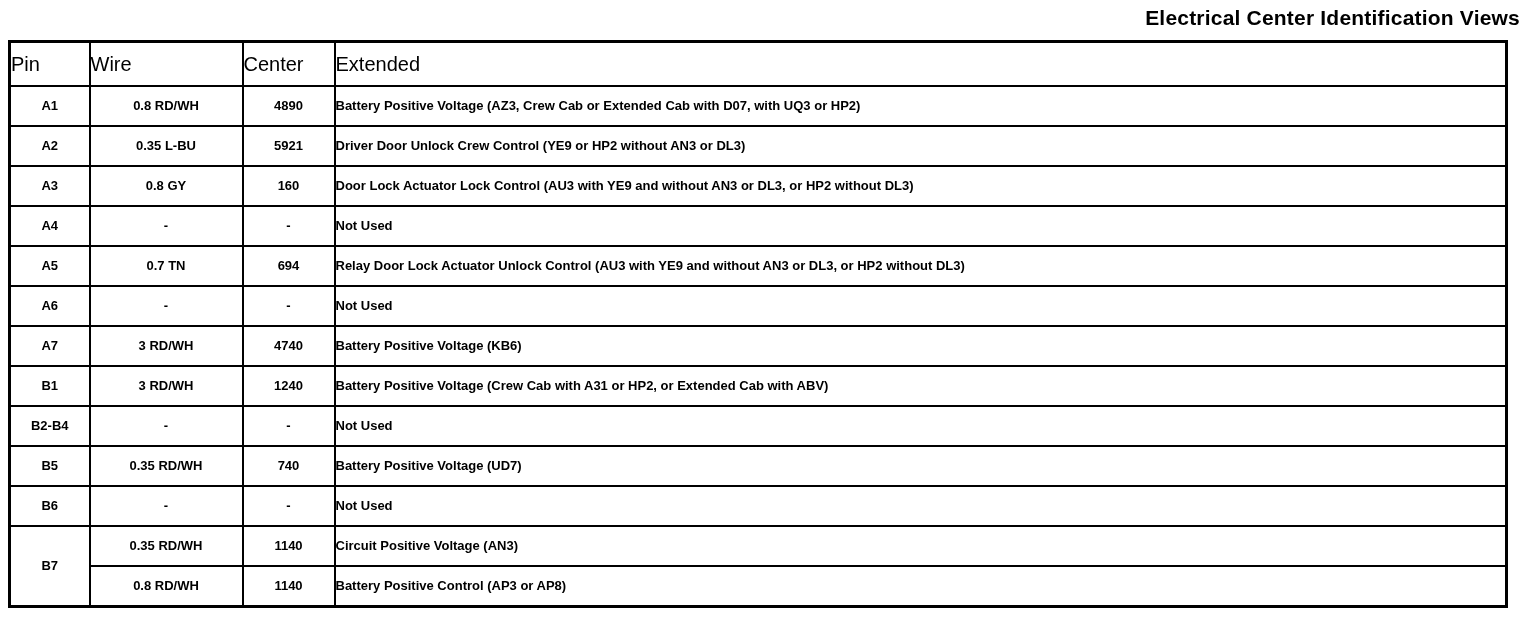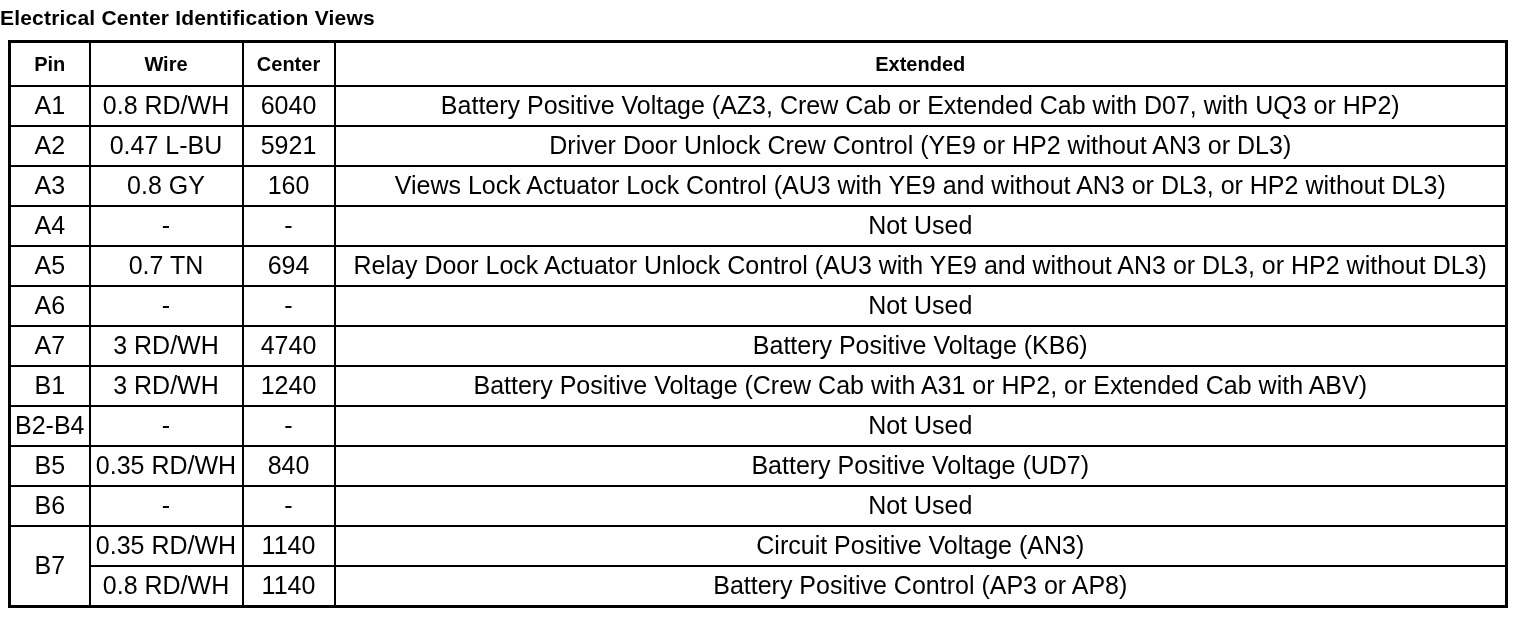--- a/index.html
+++ b/index.html
@@ -6,58 +6,60 @@
     margin: 0;
     padding: 0;
     background: #ffffff;
     width: 1520px;
     height: 644px;
     overflow: hidden;
     font-family: "Liberation Sans", "DejaVu Sans", sans-serif;
     color: #000000;
   }
   .page-title {
-    text-align: left;
+    text-align: right;
     font-weight: bold;
     font-size: 21px;
     margin: 6px 0 10px 0;
     letter-spacing: 0.2px;
+    padding-left: 36px;
   }
   table.id-table {
     border-collapse: collapse;
     table-layout: fixed;
     margin-left: 8px;
     width: 1500px;
     border: 3px solid #000000;
   }
   table.id-table th,
   table.id-table td {
     border: 2px solid #000000;
-    font-size: 25px;
+    font-size: 13px;
     line-height: 1.1;
     overflow: hidden;
     white-space: nowrap;
     padding: 0;
+    font-weight: bold;
   }
   table.id-table th {
     height: 42px;
-    font-weight: bold;
+    font-weight: normal;
     font-size: 20px;
-    text-align: center;
+    text-align: left;
     vertical-align: middle;
   }
   table.id-table td {
     height: 38px;
     vertical-align: middle;
   }
   .cell-pin, .cell-wire, .cell-circuit {
     text-align: center;
   }
   .cell-function {
-    text-align: center;
+    text-align: left;
     padding-left: 7px;
   }
 </style>
 </head>
 <body>
 
 <div class="page-title">Electrical Center Identification Views</div>
 
 <table class="id-table">
   <colgroup>
@@ -71,34 +73,34 @@
         <th>Pin</th>
         <th>Wire</th>
         <th>Center</th>
         <th>Extended</th>
       </tr>
   </thead>
   <tbody>
       <tr>
         <td class="cell-pin">A1</td>
         <td class="cell-wire">0.8 RD/WH</td>
-        <td class="cell-circuit">6040</td>
+        <td class="cell-circuit">4890</td>
         <td class="cell-function">Battery Positive Voltage (AZ3, Crew Cab or Extended Cab with D07, with UQ3 or HP2)</td>
       </tr>
       <tr>
         <td class="cell-pin">A2</td>
-        <td class="cell-wire">0.47 L-BU</td>
+        <td class="cell-wire">0.35 L-BU</td>
         <td class="cell-circuit">5921</td>
         <td class="cell-function">Driver Door Unlock Crew Control (YE9 or HP2 without AN3 or DL3)</td>
       </tr>
       <tr>
         <td class="cell-pin">A3</td>
         <td class="cell-wire">0.8 GY</td>
         <td class="cell-circuit">160</td>
-        <td class="cell-function">Views Lock Actuator Lock Control (AU3 with YE9 and without AN3 or DL3, or HP2 without DL3)</td>
+        <td class="cell-function">Door Lock Actuator Lock Control (AU3 with YE9 and without AN3 or DL3, or HP2 without DL3)</td>
       </tr>
       <tr>
         <td class="cell-pin">A4</td>
         <td class="cell-wire">-</td>
         <td class="cell-circuit">-</td>
         <td class="cell-function">Not Used</td>
       </tr>
       <tr>
         <td class="cell-pin">A5</td>
         <td class="cell-wire">0.7 TN</td>
@@ -125,21 +127,21 @@
       </tr>
       <tr>
         <td class="cell-pin">B2-B4</td>
         <td class="cell-wire">-</td>
         <td class="cell-circuit">-</td>
         <td class="cell-function">Not Used</td>
       </tr>
       <tr>
         <td class="cell-pin">B5</td>
         <td class="cell-wire">0.35 RD/WH</td>
-        <td class="cell-circuit">840</td>
+        <td class="cell-circuit">740</td>
         <td class="cell-function">Battery Positive Voltage (UD7)</td>
       </tr>
       <tr>
         <td class="cell-pin">B6</td>
         <td class="cell-wire">-</td>
         <td class="cell-circuit">-</td>
         <td class="cell-function">Not Used</td>
       </tr>
       <tr>
         <td class="cell-pin" rowspan="2">B7</td>

